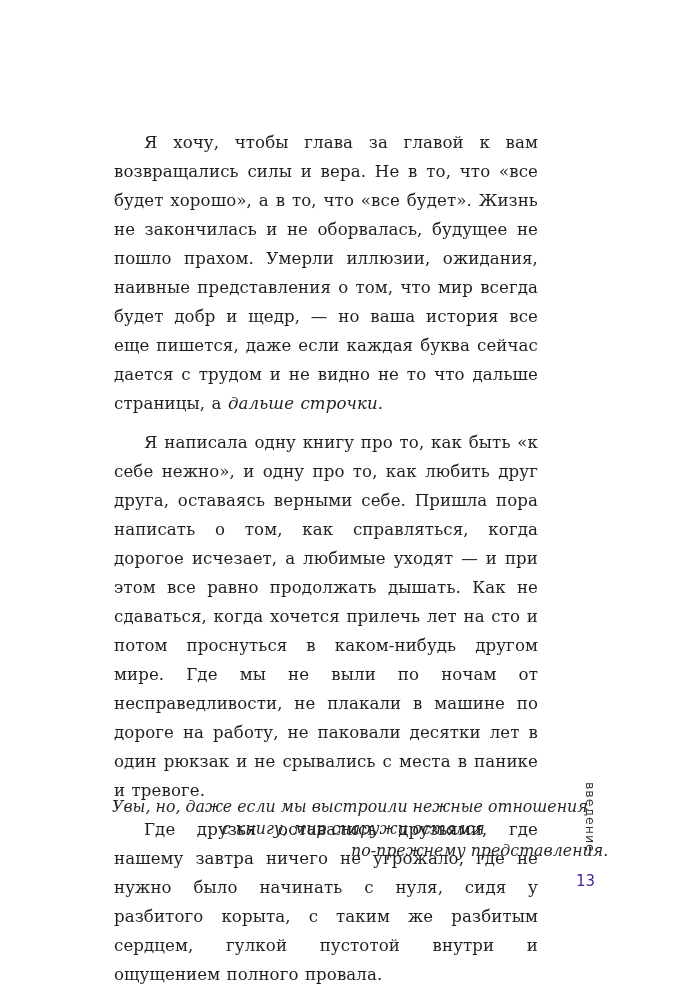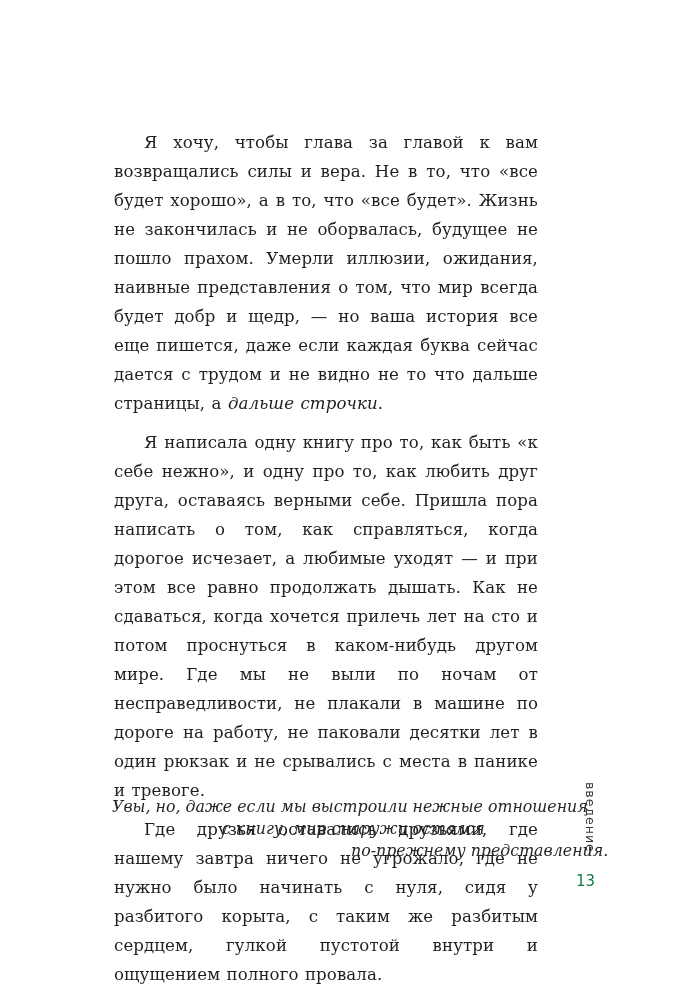--- a/index.html
+++ b/index.html
@@ -63,21 +63,21 @@
       font-size: 12.5px;
       letter-spacing: 1px;
       color: #333333;
     }
     .page-number {
       position: absolute;
       left: 576px;
       top: 872px;
       font-family: "DejaVu Sans", "Liberation Sans", sans-serif;
       font-size: 15px;
-      color: #15803d;
+      color: #4c1d95;
     }
   </style>
 </head>
 <body>
 
 <div class="page-body">
   <p class="para"><span>Я хочу, чтобы глава за главой к вам возвращались силы и вера. Не в то, что «все будет хорошо», а в то, что «все будет». Жизнь не закончилась и не оборвалась, будущее не пошло прахом. Умерли иллюзии, ожидания, наивные представления о том, что мир всегда будет добр и щедр, — но ваша история все еще пишется, даже если каждая буква сейчас дается с трудом и не видно не то что дальше страницы, а </span><em>дальше строчки</em><span>.</span></p>
   <p class="para">Я написала одну книгу про то, как быть «к себе нежно», и одну про то, как любить друг друга, оставаясь верными себе. Пришла пора написать о том, как справляться, когда дорогое исчезает, а любимые уходят — и при этом все равно продолжать дышать. Как не сдаваться, когда хочется прилечь лет на сто и потом проснуться в каком-нибудь другом мире. Где мы не выли по ночам от несправедливости, не плакали в машине по дороге на работу, не паковали десятки лет в один рюкзак и не срывались с места в панике и тревоге.</p>
   <p class="para">Где друзья оставались друзьями, где нашему завтра ничего не угрожало, где не нужно было начинать с нуля, сидя у разбитого корыта, с таким же разбитым сердцем, гулкой пустотой внутри и ощущением полного провала.</p>
 </div>

